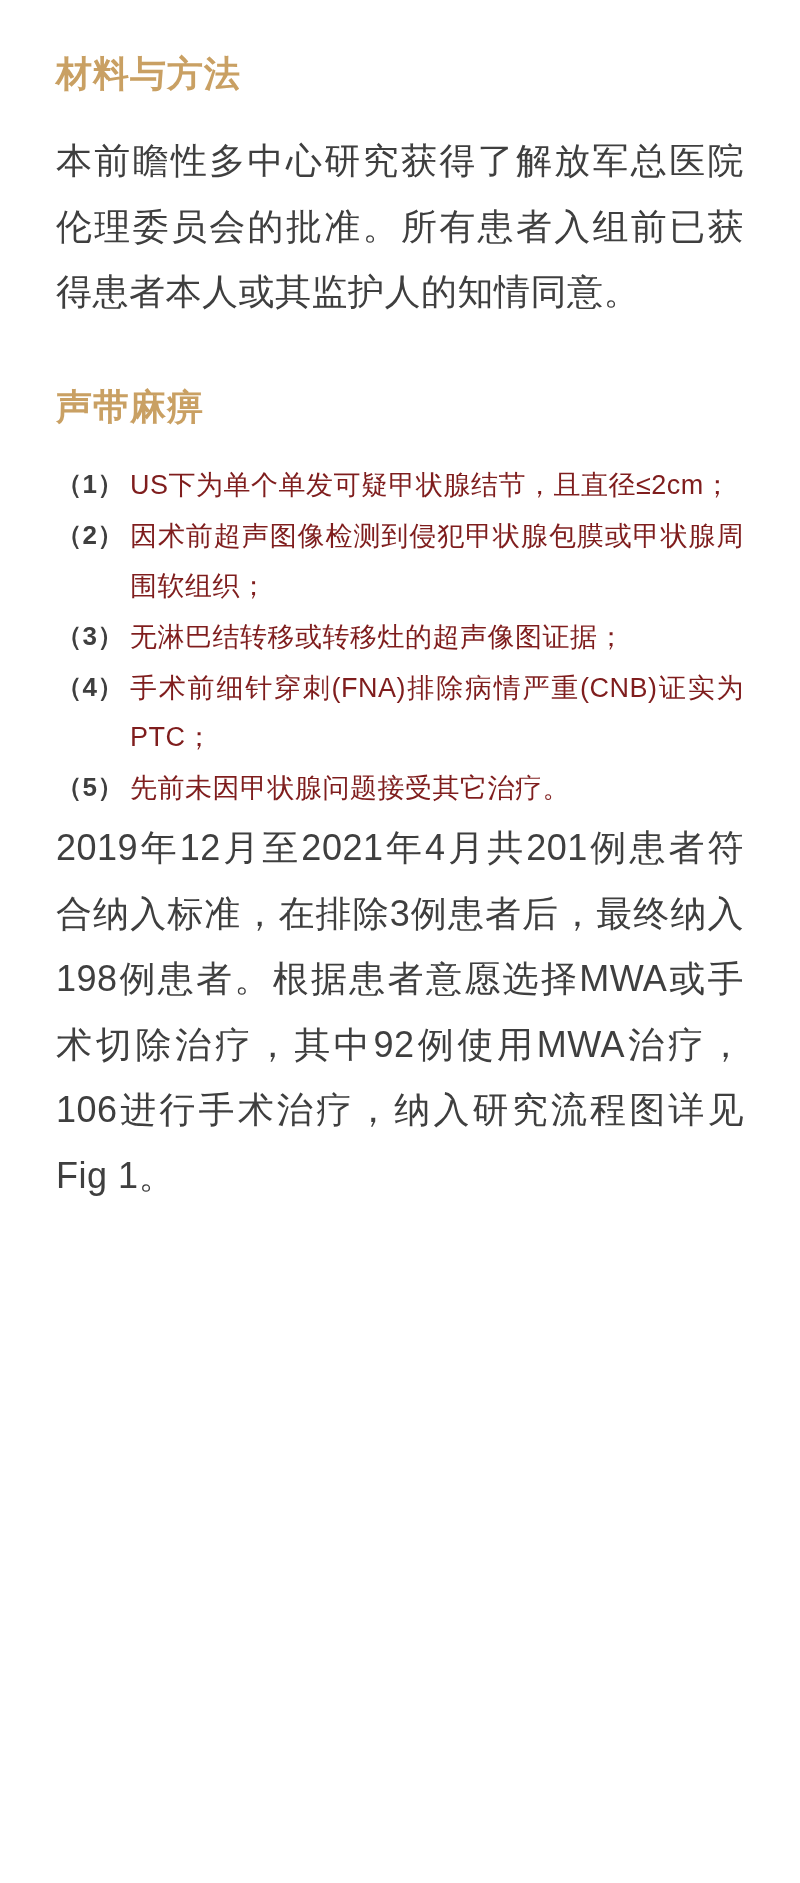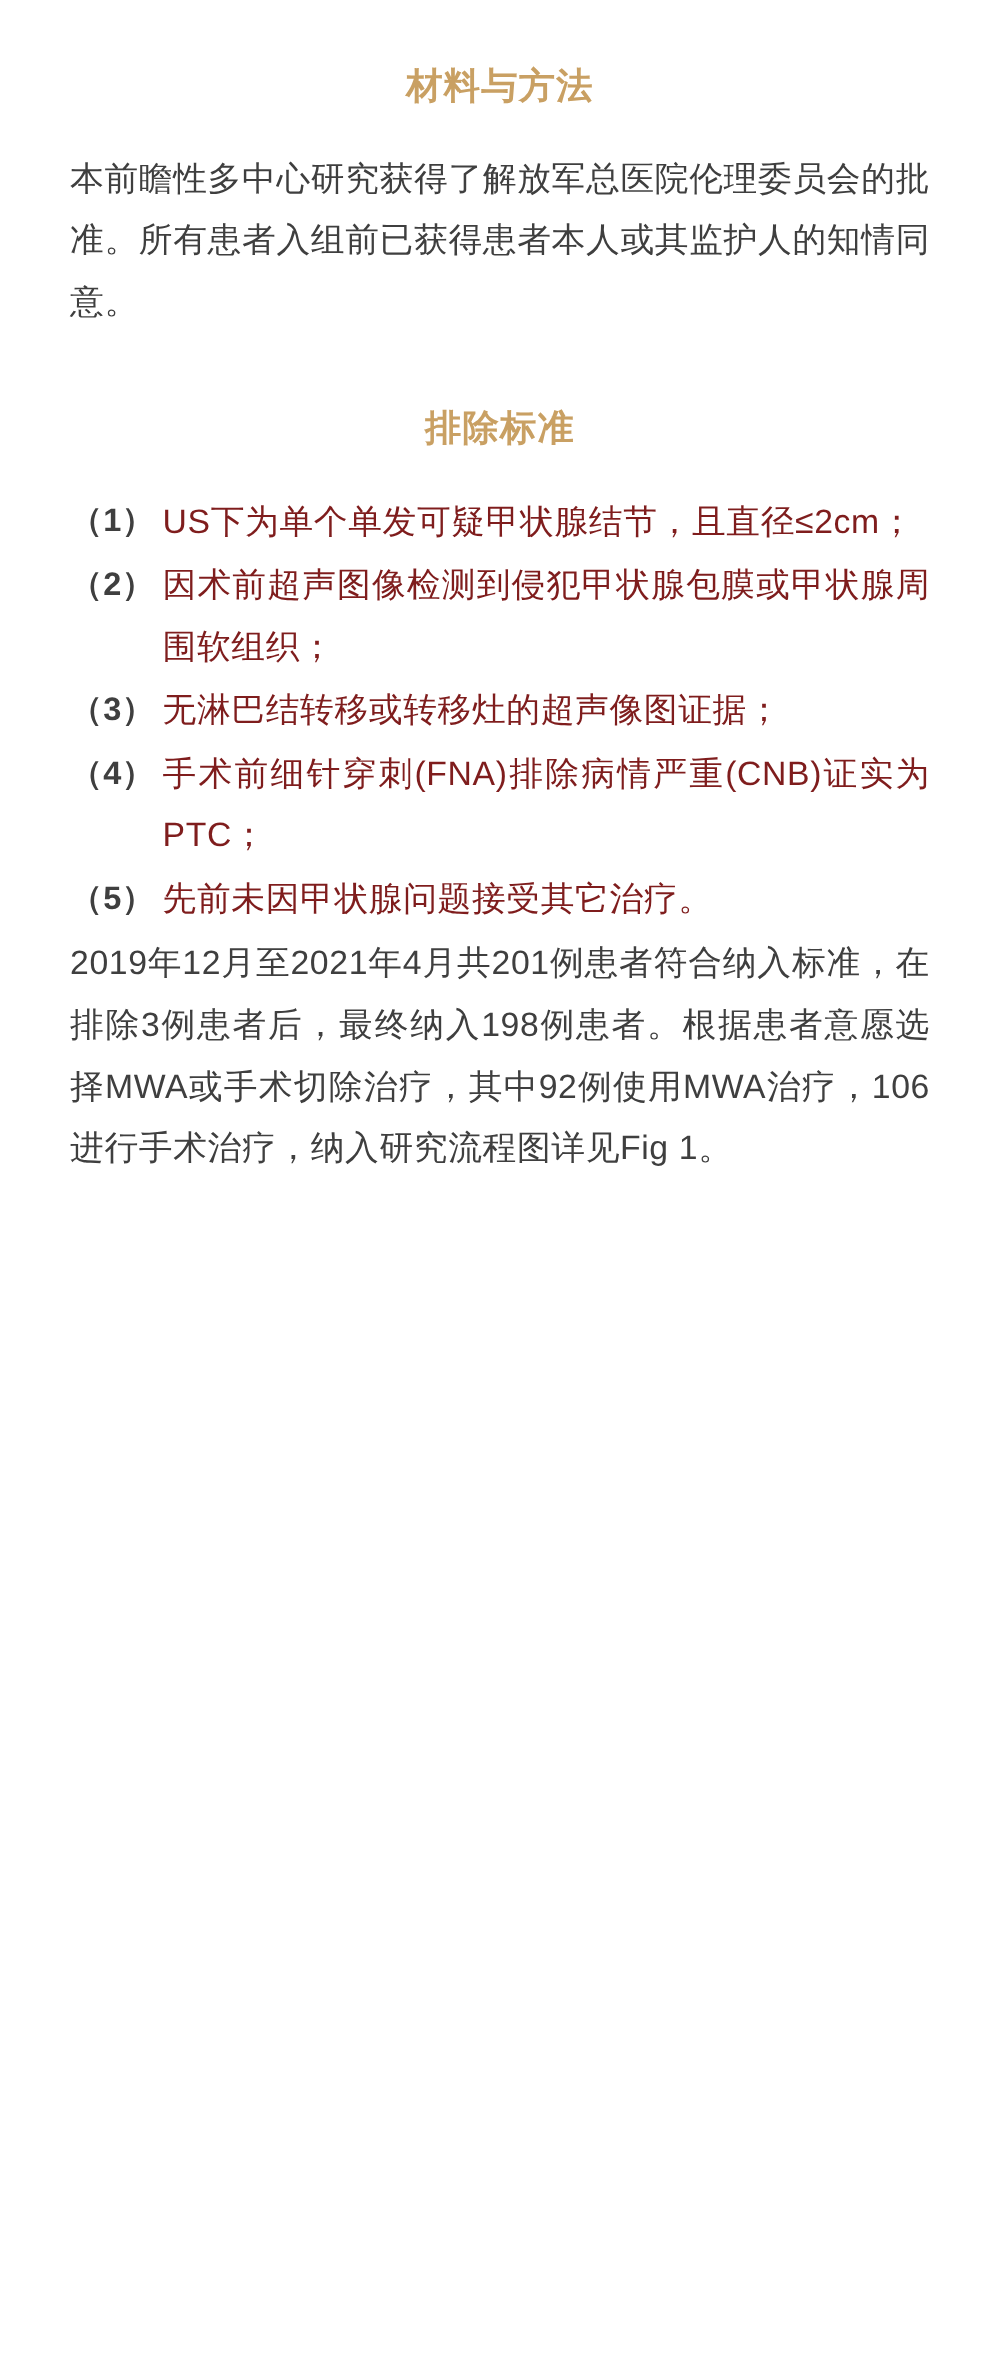--- a/index.html
+++ b/index.html
@@ -15,32 +15,31 @@
   }
   .page {
     width: 800px;
     min-height: 1883px;
     box-sizing: border-box;
     padding: 48px 56px 40px 56px;
   }
   .section-heading {
     font-family: "DejaVu Serif", "Liberation Serif", serif;
     font-weight: bold;
-    font-size: 29px;
+    font-size: 36px;
     line-height: 1.4;
     color: #c9a063;
     letter-spacing: 1px;
     margin: 0 0 30px 0;
-    text-align: center;
   }
   .section-heading.spaced {
     margin-top: 56px;
   }
   p.body-text {
-    font-size: 27px;
+    font-size: 36px;
     line-height: 1.82;
     color: #3f3f3f;
     margin: 0;
     letter-spacing: 0.5px;
     text-align: justify;
     text-justify: inter-character;
   }
   ol.criteria-list {
     list-style: none;
     margin: 0;
@@ -70,21 +69,21 @@
 </style>
 </head>
 <body>
 
 <div class="page">
 
   <h2 class="section-heading">材料与方法</h2>
 
   <p class="body-text">本前瞻性多中心研究获得了解放军总医院伦理委员会的批准。所有患者入组前已获得患者本人或其监护人的知情同意。</p>
 
-  <h2 class="section-heading spaced">排除标准</h2>
+  <h2 class="section-heading spaced">声带麻痹</h2>
 
   <ol class="criteria-list">
     <li>
       <span class="marker">（1）</span>
       <span class="item-text">US下为单个单发可疑甲状腺结节，且直径≤2cm；</span>
     </li>
     <li>
       <span class="marker">（2）</span>
       <span class="item-text">因术前超声图像检测到侵犯甲状腺包膜或甲状腺周围软组织；</span>
     </li>

